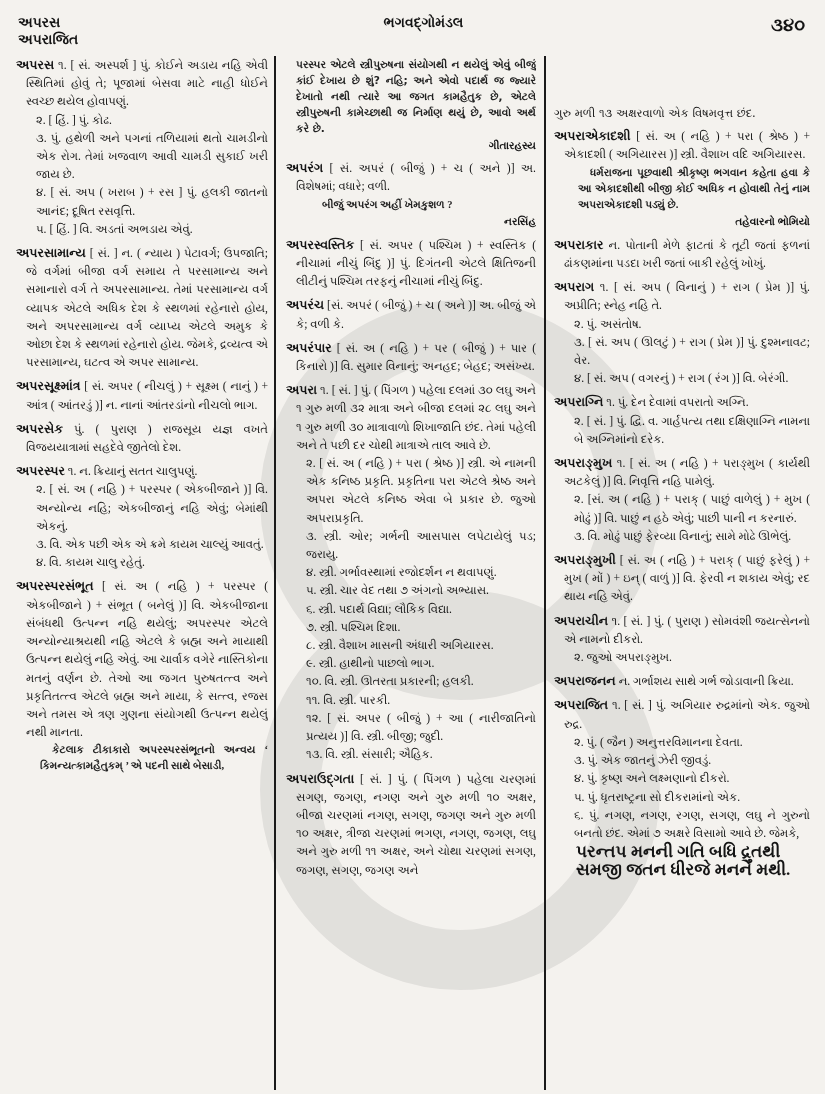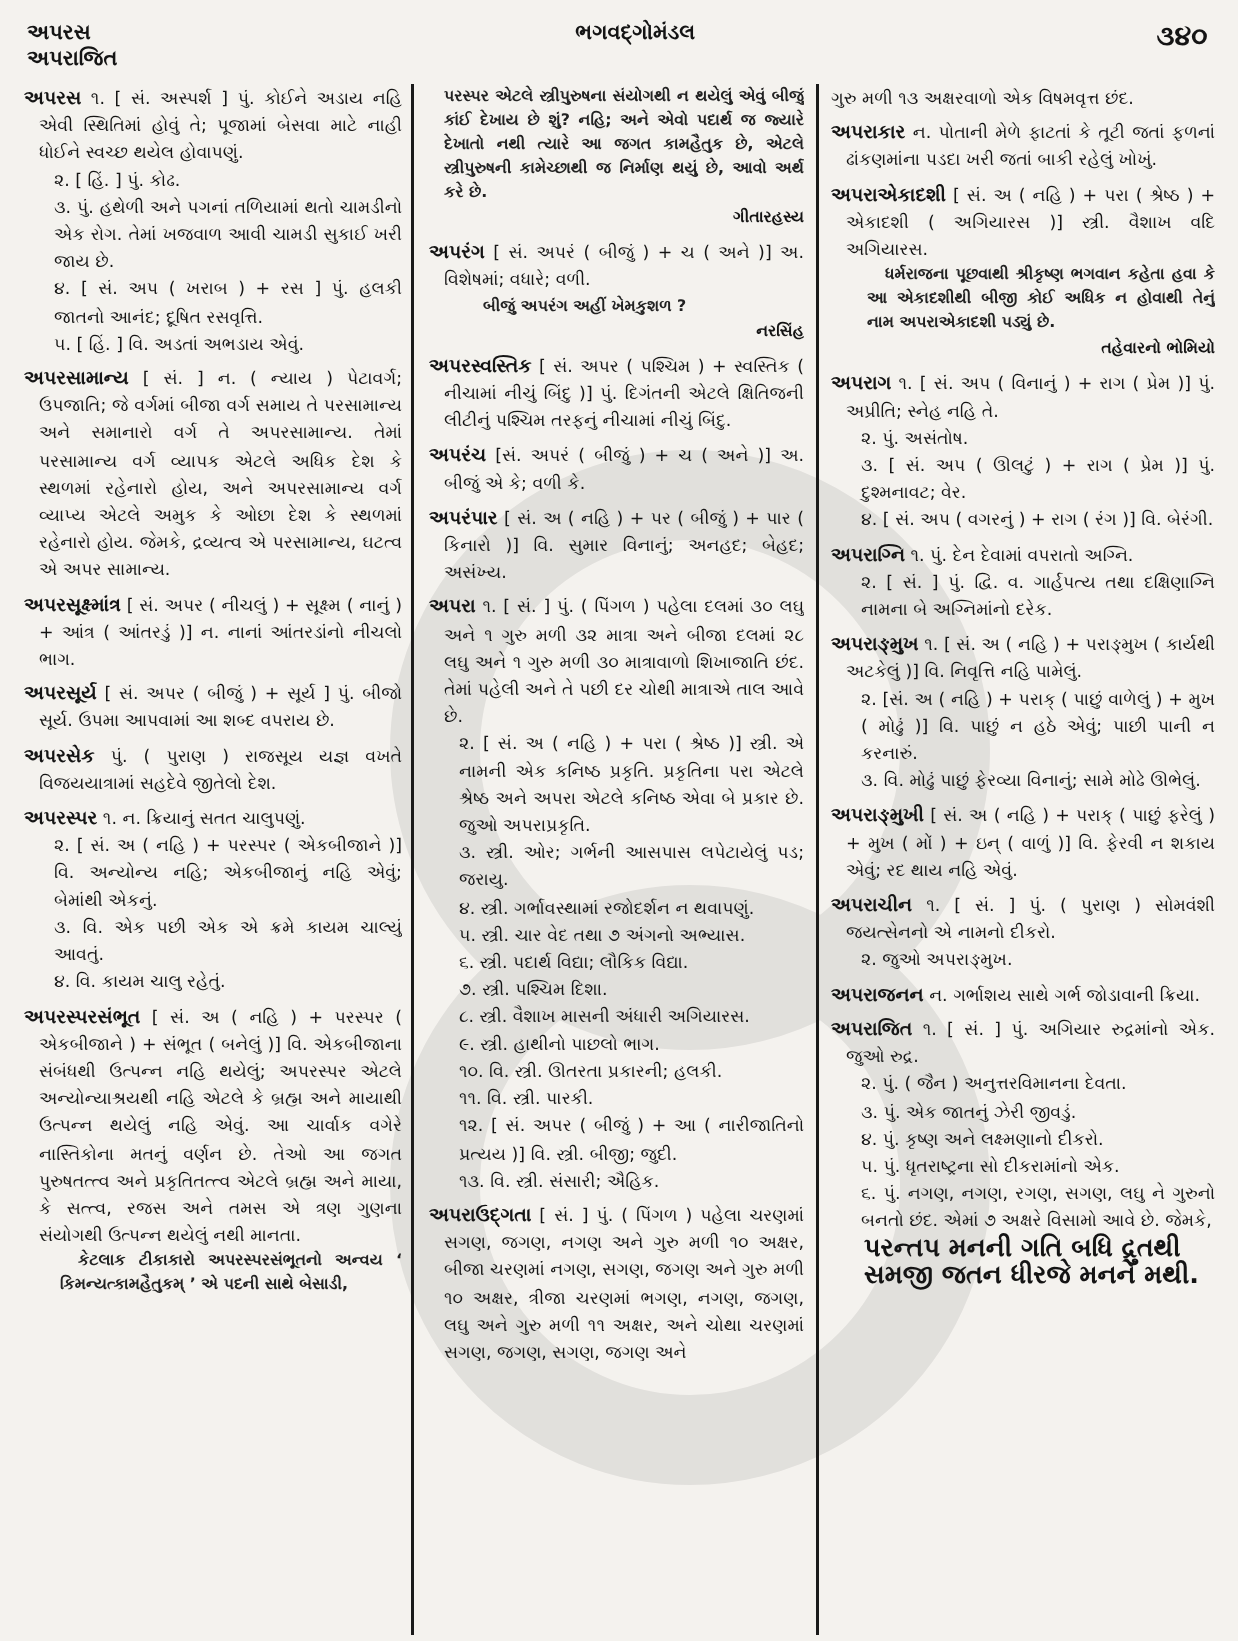--- a/index.html
+++ b/index.html
@@ -20,25 +20,25 @@
   .guide-words { position: absolute; left: 0; top: 0; font-weight: bold; font-size: 14px; line-height: 17px; }
   .header-title { position: absolute; left: 18px; right: 0; top: 0; text-align: center; font-weight: bold; font-size: 14px; }
   .page-no { position: absolute; right: 6px; top: 0; font-weight: bold; font-size: 18px; }
   .columns { position: absolute; left: 16px; top: 56px; width: 800px; height: 1034px; }
   .col {
     position: absolute; top: 0; bottom: 0; overflow: hidden;
     font-size: 11.6px; line-height: 18.2px; text-align: justify;
   }
   .col1 { left: 0; width: 252px; }
   .col2 { left: 270px; width: 250px; }
-  .col3 { left: 538px; width: 256px; }
+  .col3 { left: 538px; width: 256px; margin-top: 48px; }
   .rule { position: absolute; top: 0; width: 1.6px; background: #1a1a1a; }
   .rule1 { left: 258px; height: 1034px; }
   .rule2 { left: 528px; height: 1034px; }
-  .entry { margin: 0 0 5px 0; text-indent: -10px; padding-left: 10px; }
+  .entry { margin: 0 0 5px 0; text-indent: -10px; padding-left: 10px; font-family: Liberation Serif, serif; }
   .hw { font-weight: bold; font-size: 12.6px; }
   .sense { display: block; padding-left: 10px; text-indent: 0; margin: 0; }
   .quote { display: block; font-size: 10.6px; line-height: 16px; padding-left: 14px; text-indent: 12px; font-weight: bold; color: #222; }
   .attrib { display: block; text-align: right; font-size: 10.6px; font-weight: bold; }
   .cont { margin: 0 0 5px 0; }
   .poem { display: block; padding-left: 22px; font-weight: bold; font-size: 17px; }
 </style>
 </head>
 <body>
 
@@ -57,21 +57,20 @@
 </div>
 
 <div class="columns">
   <div class="rule rule1"></div>
   <div class="rule rule2"></div>
 
   <div class="col col1" id="col1">
       <p class="entry"><span class="hw">અપરસ</span> <span>૧. [ સં. અસ્પર્શ ] પું. કોઈને અડાય નહિ એવી સ્થિતિમાં હોવું તે; પૂજામાં બેસવા માટે નાહી ધોઈને સ્વચ્છ થયેલ હોવાપણું.</span><span class="sense">૨. [ હિં. ] પું. કોઢ.</span><span class="sense">૩. પું. હથેળી અને પગનાં તળિયામાં થતો ચામડીનો એક રોગ. તેમાં ખજવાળ આવી ચામડી સુકાઈ ખરી જાય છે.</span><span class="sense">૪. [ સં. અપ ( ખરાબ ) + રસ ] પું. હલકી જાતનો આનંદ; દૂષિત રસવૃત્તિ.</span><span class="sense">૫. [ હિં. ] વિ. અડતાં અભડાય એવું.</span></p>
       <p class="entry"><span class="hw">અપરસામાન્ય</span> <span>[ સં. ] ન. ( ન્યાય ) પેટાવર્ગ; ઉપજાતિ; જે વર્ગમાં બીજા વર્ગ સમાય તે પરસામાન્ય અને સમાનારો વર્ગ તે અપરસામાન્ય. તેમાં પરસામાન્ય વર્ગ વ્યાપક એટલે અધિક દેશ કે સ્થળમાં રહેનારો હોય, અને અપરસામાન્ય વર્ગ વ્યાપ્ય એટલે અમુક કે ઓછા દેશ કે સ્થળમાં રહેનારો હોય. જેમકે, દ્રવ્યત્વ એ પરસામાન્ય, ઘટત્વ એ અપર સામાન્ય.</span></p>
       <p class="entry"><span class="hw">અપરસૂક્ષ્માંત્ર</span> <span>[ સં. અપર ( નીચલું ) + સૂક્ષ્મ ( નાનું ) + આંત્ર ( આંતરડું )] ન. નાનાં આંતરડાંનો નીચલો ભાગ.</span></p>
-      <p class="entry"><span class="hw">અપરસૂર્ય</span> <span>[ સં. અપર ( બીજું ) + સૂર્ય ] પું. બીજો સૂર્ય. ઉપમા આપવામાં આ શબ્દ વપરાય છે.</span></p>
       <p class="entry"><span class="hw">અપરસેક</span> <span>પું. ( પુરાણ ) રાજસૂય યજ્ઞ વખતે વિજયયાત્રામાં સહદેવે જીતેલો દેશ.</span></p>
       <p class="entry"><span class="hw">અપરસ્પર</span> <span>૧. ન. ક્રિયાનું સતત ચાલુપણું.</span><span class="sense">૨. [ સં. અ ( નહિ ) + પરસ્પર ( એકબીજાને )] વિ. અન્યોન્ય નહિ; એકબીજાનું નહિ એવું; બેમાંથી એકનું.</span><span class="sense">૩. વિ. એક પછી એક એ ક્રમે કાયમ ચાલ્યું આવતું.</span><span class="sense">૪. વિ. કાયમ ચાલુ રહેતું.</span></p>
       <p class="entry"><span class="hw">અપરસ્પરસંભૂત</span> <span>[ સં. અ ( નહિ ) + પરસ્પર ( એકબીજાને ) + સંભૂત ( બનેલું )] વિ. એકબીજાના સંબંધથી ઉત્પન્ન નહિ થયેલું; અપરસ્પર એટલે અન્યોન્યાશ્રયથી નહિ એટલે કે બ્રહ્મ અને માયાથી ઉત્પન્ન થયેલું નહિ એવું. આ ચાર્વાક વગેરે નાસ્તિકોના મતનું વર્ણન છે. તેઓ આ જગત પુરુષતત્ત્વ અને પ્રકૃતિતત્ત્વ એટલે બ્રહ્મ અને માયા, કે સત્ત્વ, રજસ અને તમસ એ ત્રણ ગુણના સંયોગથી ઉત્પન્ન થયેલું નથી માનતા.</span><span class="quote">કેટલાક ટીકાકારો અપરસ્પરસંભૂતનો અન્વય ‘ કિમન્યત્કામહૈતુકમ્ ’ એ પદની સાથે બેસાડી,</span></p>
     </div>
 
   <div class="col col2" id="col2">
     <p class="cont">
       <span class="quote" style="text-indent:0;padding-left:10px">પરસ્પર એટલે સ્ત્રીપુરુષના સંયોગથી ન થયેલું એવું બીજું કાંઈ દેખાય છે શું? નહિ; અને એવો પદાર્થ જ જ્યારે દેખાતો નથી ત્યારે આ જગત કામહૈતુક છે, એટલે સ્ત્રીપુરુષની કામેચ્છાથી જ નિર્માણ થયું છે, આવો અર્થ કરે છે.</span>
       <span class="attrib">ગીતારહસ્ય</span>
     </p>
@@ -81,22 +80,22 @@
         <p class="entry"><span class="hw">અપરંચ</span> <span>[સં. અપરં ( બીજું ) + ચ ( અને )] અ. બીજું એ કે; વળી કે.</span></p>
         <p class="entry"><span class="hw">અપરંપાર</span> <span>[ સં. અ ( નહિ ) + પર ( બીજું ) + પાર ( કિનારો )] વિ. સુમાર વિનાનું; અનહદ; બેહદ; અસંખ્ય.</span></p>
         <p class="entry"><span class="hw">અપરા</span> <span>૧. [ સં. ] પું. ( પિંગળ ) પહેલા દલમાં ૩૦ લઘુ અને ૧ ગુરુ મળી ૩૨ માત્રા અને બીજા દલમાં ૨૮ લઘુ અને ૧ ગુરુ મળી ૩૦ માત્રાવાળો શિખાજાતિ છંદ. તેમાં પહેલી અને તે પછી દર ચોથી માત્રાએ તાલ આવે છે.</span><span class="sense">૨. [ સં. અ ( નહિ ) + પરા ( શ્રેષ્ઠ )] સ્ત્રી. એ નામની એક કનિષ્ઠ પ્રકૃતિ. પ્રકૃતિના પરા એટલે શ્રેષ્ઠ અને અપરા એટલે કનિષ્ઠ એવા બે પ્રકાર છે. જુઓ અપરાપ્રકૃતિ.</span><span class="sense">૩. સ્ત્રી. ઓર; ગર્ભની આસપાસ લપેટાયેલું પડ; જરાયુ.</span><span class="sense">૪. સ્ત્રી. ગર્ભાવસ્થામાં રજોદર્શન ન થવાપણું.</span><span class="sense">૫. સ્ત્રી. ચાર વેદ તથા ૭ અંગનો અભ્યાસ.</span><span class="sense">૬. સ્ત્રી. પદાર્થ વિદ્યા; લૌકિક વિદ્યા.</span><span class="sense">૭. સ્ત્રી. પશ્ચિમ દિશા.</span><span class="sense">૮. સ્ત્રી. વૈશાખ માસની અંધારી અગિયારસ.</span><span class="sense">૯. સ્ત્રી. હાથીનો પાછલો ભાગ.</span><span class="sense">૧૦. વિ. સ્ત્રી. ઊતરતા પ્રકારની; હલકી.</span><span class="sense">૧૧. વિ. સ્ત્રી. પારકી.</span><span class="sense">૧૨. [ સં. અપર ( બીજું ) + આ ( નારીજાતિનો પ્રત્યય )] વિ. સ્ત્રી. બીજી; જુદી.</span><span class="sense">૧૩. વિ. સ્ત્રી. સંસારી; ઐહિક.</span></p>
         <p class="entry"><span class="hw">અપરાઉદ્ગતા</span> <span>[ સં. ] પું. ( પિંગળ ) પહેલા ચરણમાં સગણ, જગણ, નગણ અને ગુરુ મળી ૧૦ અક્ષર, બીજા ચરણમાં નગણ, સગણ, જગણ અને ગુરુ મળી ૧૦ અક્ષર, ત્રીજા ચરણમાં ભગણ, નગણ, જગણ, લઘુ અને ગુરુ મળી ૧૧ અક્ષર, અને ચોથા ચરણમાં સગણ, જગણ, સગણ, જગણ અને</span></p>
       </div>
   </div>
 
   <div class="col col3" id="col3">
     <p class="cont">ગુરુ મળી ૧૩ અક્ષરવાળો એક વિષમવૃત્ત છંદ.</p>
     <div id="col3-entries">
+        <p class="entry"><span class="hw">અપરાએકાદશી</span> <span>[ સં. અ ( નહિ ) + પરા ( શ્રેષ્ઠ ) + એકાદશી ( અગિયારસ )] સ્ત્રી. વૈશાખ વદિ અગિયારસ.</span><span class="quote">ધર્મરાજના પૂછવાથી શ્રીકૃષ્ણ ભગવાન કહેતા હવા કે આ એકાદશીથી બીજી કોઈ અધિક ન હોવાથી તેનું નામ અપરાએકાદશી પડ્યું છે.</span><span class="attrib">તહેવારનો ભોમિયો</span></p>
         <p class="entry"><span class="hw">અપરાકાર</span> <span>ન. પોતાની મેળે ફાટતાં કે તૂટી જતાં ફળનાં ઢાંકણમાંના પડદા ખરી જતાં બાકી રહેલું ખોખું.</span></p>
-        <p class="entry"><span class="hw">અપરાએકાદશી</span> <span>[ સં. અ ( નહિ ) + પરા ( શ્રેષ્ઠ ) + એકાદશી ( અગિયારસ )] સ્ત્રી. વૈશાખ વદિ અગિયારસ.</span><span class="quote">ધર્મરાજના પૂછવાથી શ્રીકૃષ્ણ ભગવાન કહેતા હવા કે આ એકાદશીથી બીજી કોઈ અધિક ન હોવાથી તેનું નામ અપરાએકાદશી પડ્યું છે.</span><span class="attrib">તહેવારનો ભોમિયો</span></p>
         <p class="entry"><span class="hw">અપરાગ</span> <span>૧. [ સં. અપ ( વિનાનું ) + રાગ ( પ્રેમ )] પું. અપ્રીતિ; સ્નેહ નહિ તે.</span><span class="sense">૨. પું. અસંતોષ.</span><span class="sense">૩. [ સં. અપ ( ઊલટું ) + રાગ ( પ્રેમ )] પું. દુશ્મનાવટ; વેર.</span><span class="sense">૪. [ સં. અપ ( વગરનું ) + રાગ ( રંગ )] વિ. બેરંગી.</span></p>
         <p class="entry"><span class="hw">અપરાગ્નિ</span> <span>૧. પું. દેન દેવામાં વપરાતો અગ્નિ.</span><span class="sense">૨. [ સં. ] પું. દ્વિ. વ. ગાર્હપત્ય તથા દક્ષિણાગ્નિ નામના બે અગ્નિમાંનો દરેક.</span></p>
         <p class="entry"><span class="hw">અપરાઙ્મુખ</span> <span>૧. [ સં. અ ( નહિ ) + પરાઙ્મુખ ( કાર્યથી અટકેલું )] વિ. નિવૃત્તિ નહિ પામેલું.</span><span class="sense">૨. [સં. અ ( નહિ ) + પરાક્ ( પાછું વાળેલું ) + મુખ ( મોઢું )] વિ. પાછું ન હઠે એવું; પાછી પાની ન કરનારું.</span><span class="sense">૩. વિ. મોઢું પાછું ફેરવ્યા વિનાનું; સામે મોઢે ઊભેલું.</span></p>
         <p class="entry"><span class="hw">અપરાઙ્મુખી</span> <span>[ સં. અ ( નહિ ) + પરાક્ ( પાછું ફરેલું ) + મુખ ( મોં ) + ઇન્ ( વાળું )] વિ. ફેરવી ન શકાય એવું; રદ થાય નહિ એવું.</span></p>
         <p class="entry"><span class="hw">અપરાચીન</span> <span>૧. [ સં. ] પું. ( પુરાણ ) સોમવંશી જયત્સેનનો એ નામનો દીકરો.</span><span class="sense">૨. જુઓ અપરાઙ્મુખ.</span></p>
         <p class="entry"><span class="hw">અપરાજનન</span> <span>ન. ગર્ભાશય સાથે ગર્ભ જોડાવાની ક્રિયા.</span></p>
         <p class="entry"><span class="hw">અપરાજિત</span> <span>૧. [ સં. ] પું. અગિયાર રુદ્રમાંનો એક. જુઓ રુદ્ર.</span><span class="sense">૨. પું. ( જૈન ) અનુત્તરવિમાનના દેવતા.</span><span class="sense">૩. પું. એક જાતનું ઝેરી જીવડું.</span><span class="sense">૪. પું. કૃષ્ણ અને લક્ષ્મણાનો દીકરો.</span><span class="sense">૫. પું. ધૃતરાષ્ટ્રના સો દીકરામાંનો એક.</span><span class="sense">૬. પું. નગણ, નગણ, રગણ, સગણ, લઘુ ને ગુરુનો બનતો છંદ. એમાં ૭ અક્ષરે વિસામો આવે છે. જેમકે,</span><span class="poem">પરન્તપ મનની ગતિ બધિ દ્રુતથી</span><span class="poem">સમજી જતન ધીરજે મનને મથી.</span></p>
       </div>
   </div>
 </div>

